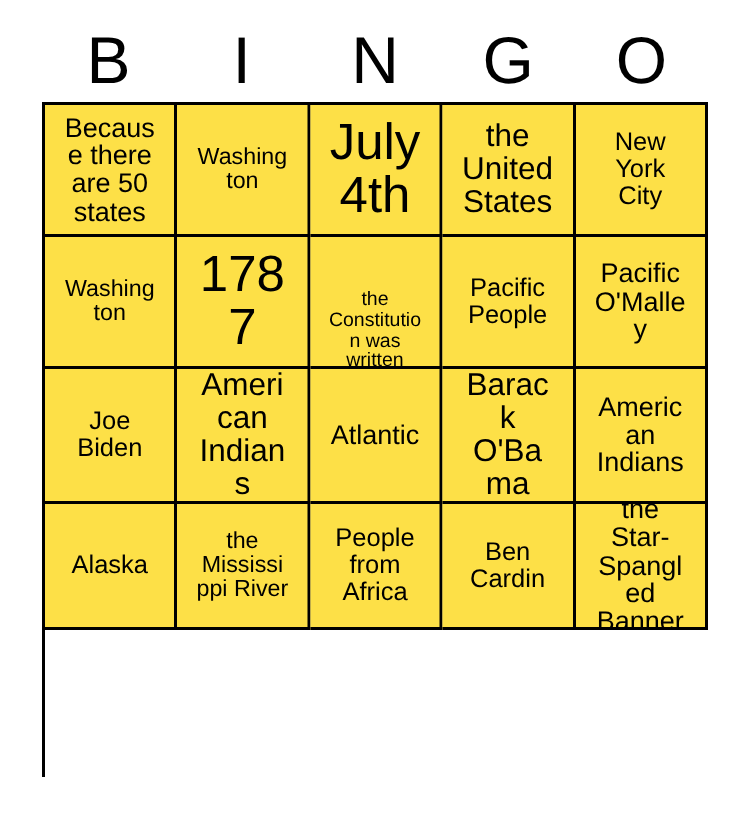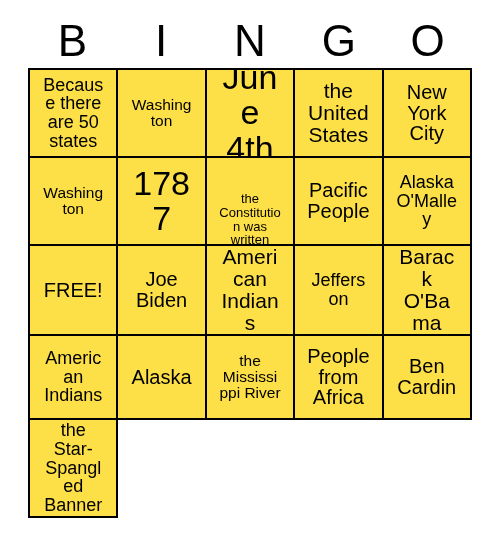--- a/index.html
+++ b/index.html
@@ -78,21 +78,21 @@
     line-height: 1.04;
     word-wrap: break-word;
     hyphens: none;
   }
 
   
   .fs-xs  .cell-text { font-size: 13px; margin-top: 37px; }
   .fs-s   .cell-text { font-size: 15.5px; }
   .fs-m   .cell-text { font-size: 18px; }
   .fs-l   .cell-text { font-size: 21px; }
-  .fs-xl  .cell-text { font-size: 20px; }
+  .fs-xl  .cell-text { font-size: 17px; }
   .fs-huge .cell-text { font-size: 34px; }
 </style>
 </head>
 <body>
 
 <div id="card">
 
   <div id="bingo-header">
     <div class="header-letter">B</div>
     <div class="header-letter">I</div>
@@ -103,21 +103,21 @@
 
   <div id="bingo-grid">
 
     <div class="bingo-cell fs-m">
         <span class="cell-text">Because there are 50 states</span>
       </div>
     <div class="bingo-cell fs-s">
         <span class="cell-text">Washington</span>
       </div>
     <div class="bingo-cell fs-huge">
-        <span class="cell-text">June 4th</span>
+        <span class="cell-text">July 4th</span>
       </div>
     <div class="bingo-cell fs-l">
         <span class="cell-text">the United States</span>
       </div>
 
     <div class="bingo-cell fs-xl">
         <span class="cell-text">New York City</span>
       </div>
     <div class="bingo-cell fs-s">
         <span class="cell-text">Washington</span>
@@ -126,34 +126,31 @@
         <span class="cell-text">1787</span>
       </div>
     <div class="bingo-cell fs-xs">
         <span class="cell-text">the Constitution was written</span>
       </div>
 
     <div class="bingo-cell fs-xl">
         <span class="cell-text">Pacific People</span>
       </div>
     <div class="bingo-cell fs-m">
-        <span class="cell-text">Alaska O'Malley</span>
-      </div>
-    <div class="bingo-cell fs-xl">
-        <span class="cell-text">FREE!</span>
+        <span class="cell-text">Pacific O'Malley</span>
       </div>
     <div class="bingo-cell fs-xl">
         <span class="cell-text">Joe Biden</span>
       </div>
 
     <div class="bingo-cell fs-l">
         <span class="cell-text">American Indians</span>
       </div>
     <div class="bingo-cell fs-m">
-        <span class="cell-text">Jefferson</span>
+        <span class="cell-text">Atlantic</span>
       </div>
     <div class="bingo-cell fs-l">
         <span class="cell-text">Barack O'Bama</span>
       </div>
     <div class="bingo-cell fs-m">
         <span class="cell-text">American Indians</span>
       </div>
     <div class="bingo-cell fs-xl">
         <span class="cell-text">Alaska</span>
       </div>

